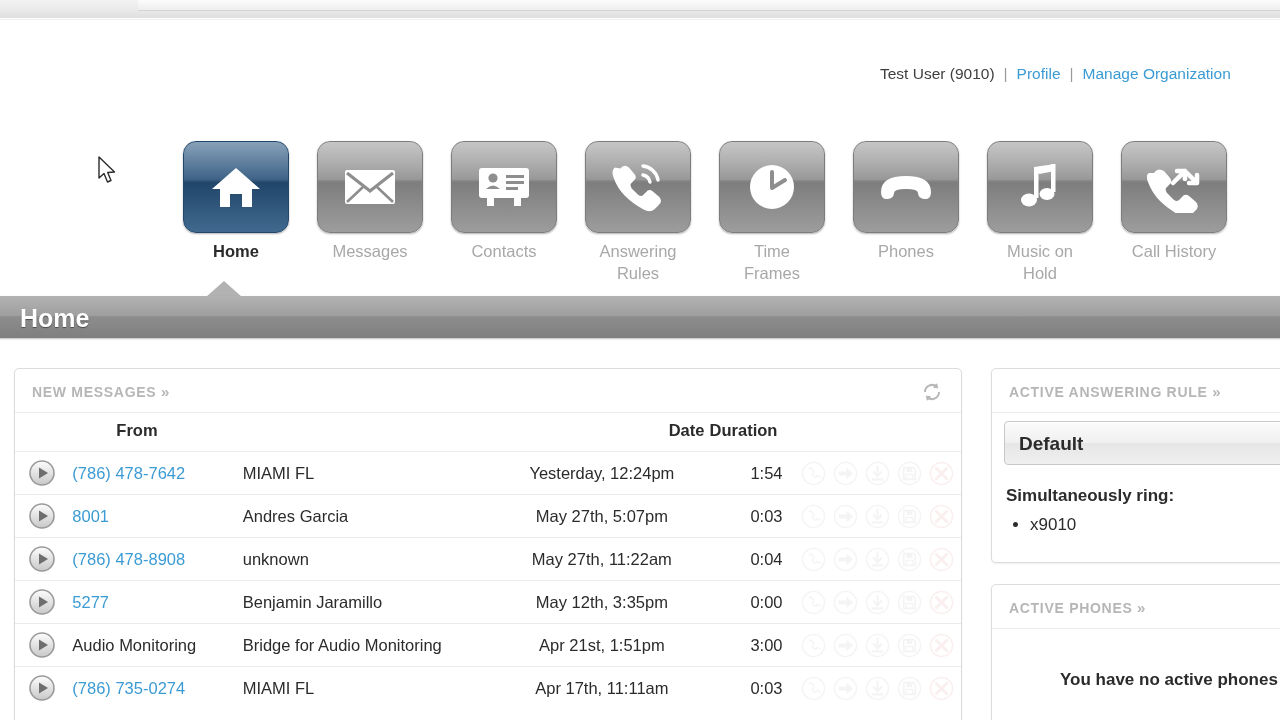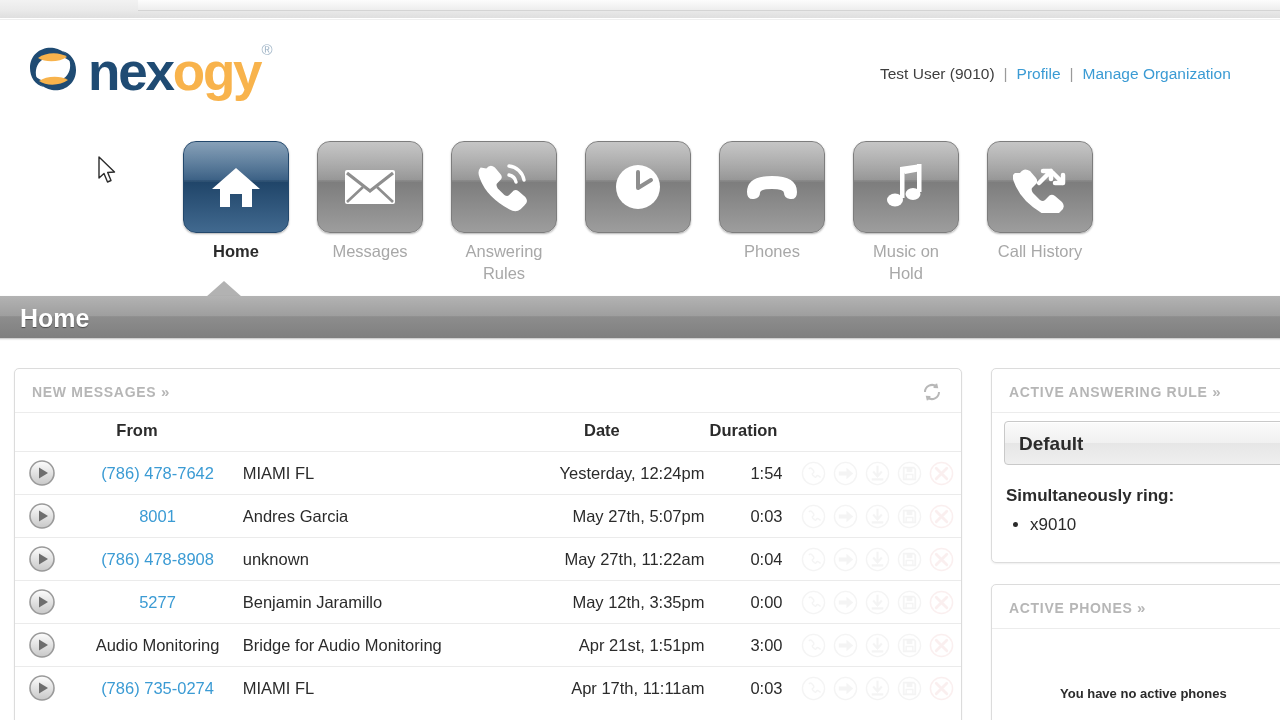--- a/index.html
+++ b/index.html
@@ -83,27 +83,27 @@
   
   #messages-panel { position:absolute; left:14px; top:16px; width:948px; height:400px; }
   #refresh-btn { position:absolute; right:17px; top:11px; width:24px; height:24px; cursor:pointer; }
 
   table.msgs { width:100%; border-collapse:collapse; table-layout:fixed; }
   table.msgs th { font-size:16.5px; color:#2b2b2b; font-weight:700;
      padding:8px 0 11px 0; }
   table.msgs td { font-size:16.5px; color:#2b2b2b; padding:0; height:43px;
      border-top:1px solid #ebebeb; vertical-align:middle; }
   .c-play   { width:52px;  text-align:center; }
-  .c-from   { width:170px; text-align:center; padding-left:4px !important; }
+  .c-from   { width:170px; text-align:left; padding-left:4px !important; }
   .c-name   { width:250px; text-align:left; }
-  .c-date   { width:200px; text-align:right; }
+  .c-date   { width:200px; text-align:center; }
   .c-dur    { width:80px;  text-align:right; padding-right:4px !important; }
   .c-act    { width:170px; text-align:left; }
   th.c-from { text-align:left; padding-left:48px !important; }
-  th.c-date { text-align:center; }
+  th.c-date { text-align:right; }
   th.c-dur  { text-align:center; padding-right:4px !important; }
   .link { color:#3b9bd4; }
   .plain { color:#2b2b2b; }
 
   .play-btn { width:26px; height:26px; display:inline-block; vertical-align:middle; cursor:pointer; }
   .actions { display:flex; gap:7px; padding-left:14px; opacity:.09; }
   .actions .ai { width:25px; height:25px; cursor:pointer; }
 
   
   #right-col { position:absolute; left:991px; top:16px; width:300px; }
@@ -111,47 +111,36 @@
   .rule-chip { position:absolute; left:12px; top:52px; width:300px; height:44px;
      border:1px solid #c9c9c9; border-radius:4px;
      background:linear-gradient(to bottom,#fbfbfb 0%,#f0f0f0 50%,#e6e6e6 51%,#efefef 100%);
      box-shadow:inset 0 1px 0 #fff; }
   .rule-chip span { position:absolute; left:14px; top:11px; font-size:19px; font-weight:700; color:#2b2b2b; }
   .rule-sim { position:absolute; left:14px; top:117px; font-size:17px; font-weight:700; color:#2b2b2b;text-align:right; }
   .rule-list { position:absolute; left:14px; top:143px; margin:0; padding-left:24px; }
   .rule-list li { font-size:17px; color:#2b2b2b; line-height:1.5; }
 
   #phones-panel { width:300px; height:160px; margin-top:21px; position:relative; }
-  .phones-msg { position:absolute; left:68px; top:101px; font-size:13px;
+  .phones-msg { position:absolute; left:68px; top:85px; font-size:17px;
      font-weight:700; color:#2b2b2b; white-space:nowrap; }
 
   
   #cursor { position:absolute; left:97px; top:156px; width:22px; height:30px; z-index:99; }
 </style>
 </head>
 <body>
 
 <div id="chrome-strip">
   <div class="inner"></div>
 </div>
 <div id="chrome-edge"></div>
 
 <div id="header">
 
-  <div id="logo">
-    <span class="mark">
-      <svg viewBox="0 0 62 62" width="62" height="62">
-        <path d="M8 30 C8 16 20 8 32 10 C42 12 50 20 53 28 C47 21 38 16 29 18 C20 20 15 25 14 32 C13 39 16 45 22 49 C13 47 8 39 8 30 Z" fill="#1f4b73"></path>
-        <path d="M54 32 C54 46 42 54 30 52 C20 50 12 42 9 34 C15 41 24 46 33 44 C42 42 47 37 48 30 C49 23 46 17 40 13 C49 15 54 23 54 32 Z" fill="#1f4b73"></path>
-        <path d="M16 20 C24 14 38 14 45 19 C38 24 24 25 16 20 Z" fill="#f8b34c"></path>
-        <path d="M46 42 C38 48 24 48 17 43 C24 38 38 37 46 42 Z" fill="#f8b34c"></path>
-      </svg>
-    </span>
-    <span class="wordmark"><span class="w-nex">nex</span><span class="w-ogy">ogy</span><span class="reg">®</span></span>
-  </div>
 
   <div id="account">
     <span>Test User (9010)</span><span class="sep">|</span><a href="#">Profile</a><span class="sep">|</span><a href="#">Manage Organization</a>
   </div>
 
   <div id="nav">
 
     <div class="nav-item active">
       <div class="nav-btn active">
         <svg width="54" height="50" viewBox="0 0 54 50">
@@ -165,40 +154,57 @@
       <div class="nav-btn inactive">
         <svg width="54" height="42" viewBox="0 0 54 42">
           <rect x="2" y="4" width="50" height="34" rx="2" fill="#fff"></rect>
           <path d="M4 7 L27 25 L50 7" fill="none" stroke="#8e8e8e" stroke-width="3.2"></path>
           <path d="M4 36 L20 21 M50 36 L34 21" stroke="#8e8e8e" stroke-width="2.6" fill="none"></path>
         </svg>
       </div>
       <div class="nav-label">Messages</div>
     </div>
 
+    <div class="nav-item">
+      <div class="nav-btn inactive">
+        <svg width="56" height="44" viewBox="0 0 56 44">
+          <rect x="3" y="3" width="50" height="30" rx="3" fill="#fff"></rect>
+          <circle cx="17" cy="13" r="4.6" fill="#8e8e8e"></circle>
+          <path d="M10 24 q7 -7 14 0 z" fill="#8e8e8e"></path>
+          <rect x="30" y="10" width="18" height="3" fill="#8e8e8e"></rect>
+          <rect x="30" y="16" width="18" height="3" fill="#8e8e8e"></rect>
+          <rect x="30" y="22" width="12" height="3" fill="#8e8e8e"></rect>
+          <rect x="11" y="33" width="7" height="8" fill="#fff"></rect>
+          <rect x="38" y="33" width="7" height="8" fill="#fff"></rect>
+        </svg>
+      </div>
+      <div class="nav-label">Contacts</div>
+    </div>
 
     <div class="nav-item">
       <div class="nav-btn inactive">
         <svg width="56" height="52" viewBox="0 0 56 52">
           <path d="M13 10 q4 -5 9 -1 l6 7 q3 4 -1 7 l-3 3 q-1 2 1 5 l7 7 q3 2 5 0 l3 -3 q3 -4 7 -1 l7 6 q4 5 -1 9 l-4 4 q-5 4 -12 0 q-11 -6 -19 -14 q-8 -8 -12 -19 q-3 -7 1 -11 Z" fill="#fff" transform="translate(-2,-2) scale(0.95)"></path>
           <path d="M33 5 a17 17 0 0 1 15 14" fill="none" stroke="#fff" stroke-width="3.4" stroke-linecap="round"></path>
           <path d="M33 14 a9 9 0 0 1 7 7" fill="none" stroke="#fff" stroke-width="3.4" stroke-linecap="round"></path>
         </svg>
       </div>
       <div class="nav-label" style="white-space:pre-line">Answering
 Rules</div>
     </div>
 
     <div class="nav-item">
       <div class="nav-btn inactive">
         <svg width="52" height="52" viewBox="0 0 52 52">
           <circle cx="26" cy="26" r="22" fill="#fff"></circle>
           <path d="M26 11 L26 27 L39 19" fill="none" stroke="#8e8e8e" stroke-width="4" stroke-linecap="round" stroke-linejoin="round"></path>
         </svg>
       </div>
+      <div class="nav-label" style="white-space:pre-line">Time
+Frames</div>
     </div>
 
     <div class="nav-item">
       <div class="nav-btn inactive">
         <svg width="58" height="34" viewBox="0 0 58 34">
           <path d="M4 22 q0 -16 25 -16 q25 0 25 16 q0 8 -7 7 q-6 -1 -6 -6 q0 -4 -12 -4 q-12 0 -12 4 q0 5 -6 6 q-7 1 -7 -7 Z" fill="#fff"></path>
         </svg>
       </div>
       <div class="nav-label">Phones</div>
     </div>

